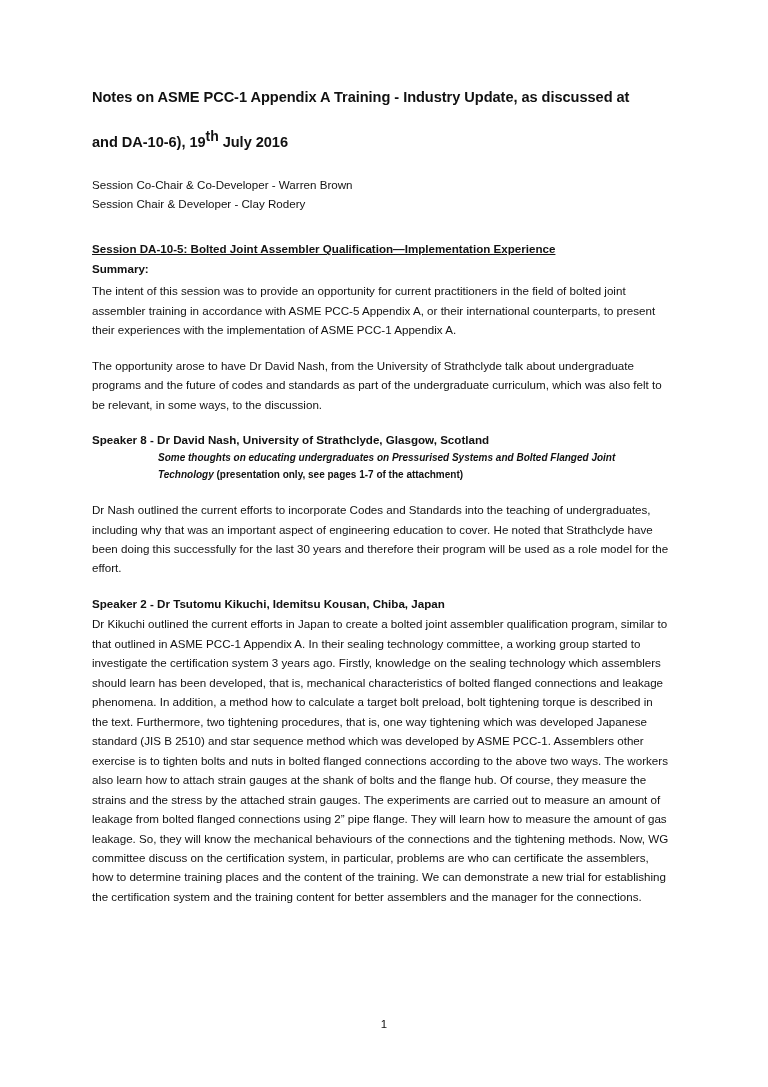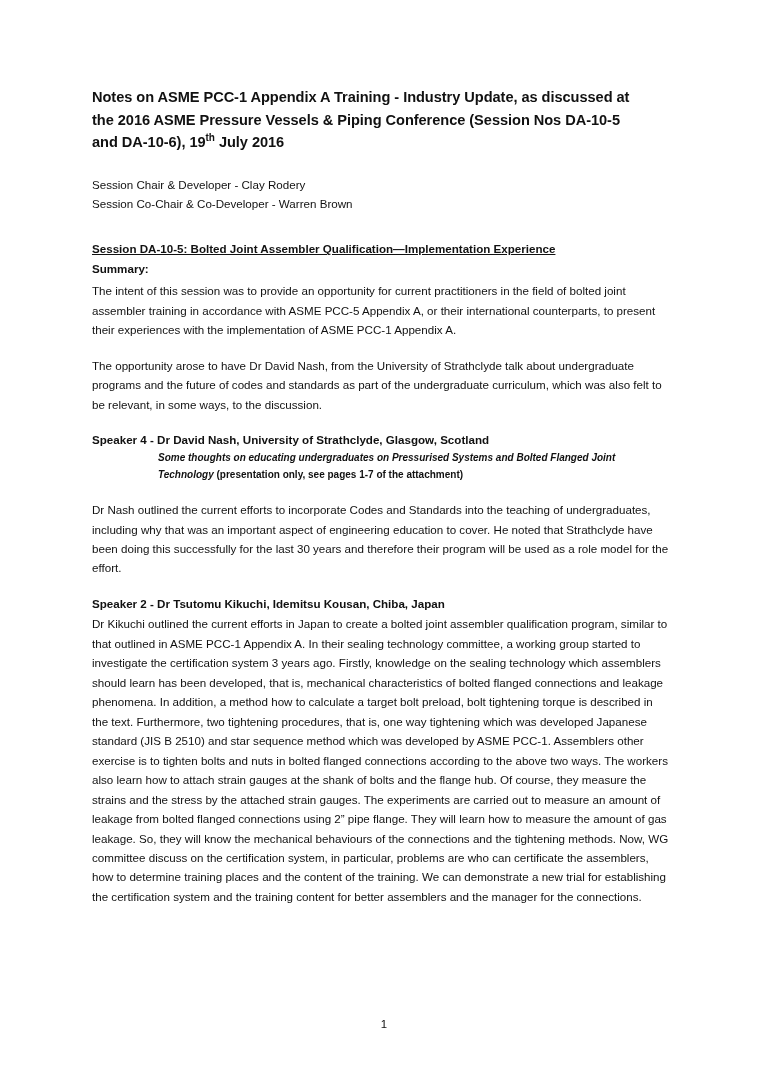--- a/index.html
+++ b/index.html
@@ -23,21 +23,21 @@
     position: relative;
   }
   .doc-title {
     font-size: 14.6px;
     font-weight: bold;
     line-height: 1.55;
     letter-spacing: -0.05px;
     margin: 0 0 22px 0;
   }
   .doc-title sup {
-    font-size: 10px;
+    font-size: 14px;
     vertical-align: super;
     line-height: 0;
   }
   .credits {
     font-size: 11.6px;
     line-height: 1.62;
     margin: 0 0 27px 0;
   }
   .credits div {
     margin: 0;
@@ -91,37 +91,37 @@
     color: #111111;
   }
 </style>
 </head>
 <body>
 
 <div class="page">
 
   <h1 class="doc-title">
     <span>Notes on ASME PCC-1 Appendix A Training - Industry Update, as discussed at</span><br>
-    <span>the 2016 ASME Pressure Vessels &amp; Piping Conference (Session Nos DA-10-5</span><br>
+    <br>
     <span>and DA-10-6), 19</span><sup>th</sup><span> July 2016</span>
   </h1>
 
   <div class="credits">
+    <div>Session Co-Chair &amp; Co-Developer - Warren Brown</div>
     <div>Session Chair &amp; Developer - Clay Rodery</div>
-    <div>Session Co-Chair &amp; Co-Developer - Warren Brown</div>
   </div>
 
   <div class="section-head">Session DA-10-5: Bolted Joint Assembler Qualification—Implementation Experience</div>
   <div class="sub-head">Summary:</div>
 
   <p class="body">The intent of this session was to provide an opportunity for current practitioners in the field of bolted joint assembler training in accordance with ASME PCC-5 Appendix A, or their international counterparts, to present their experiences with the implementation of ASME PCC-1 Appendix A.</p>
 
   <p class="body">The opportunity arose to have Dr David Nash, from the University of Strathclyde talk about undergraduate programs and the future of codes and standards as part of the undergraduate curriculum, which was also felt to be relevant, in some ways, to the discussion.</p>
 
-  <div class="speaker">Speaker 4 -  Dr David Nash, University of Strathclyde, Glasgow, Scotland</div>
+  <div class="speaker">Speaker 8 -  Dr David Nash, University of Strathclyde, Glasgow, Scotland</div>
   <div class="talk-title">
     <span class="ital">Some thoughts on educating undergraduates on Pressurised Systems and Bolted Flanged Joint Technology</span><span class="norm"> (presentation only, see pages 1-7 of the attachment)</span>
   </div>
 
   <p class="body">Dr Nash outlined the current efforts to incorporate Codes and Standards into the teaching of undergraduates, including why that was an important aspect of engineering education to cover. He noted that Strathclyde have been doing this successfully for the last 30 years and therefore their program will be used as a role model for the effort.</p>
 
   <div class="speaker">Speaker 2 - Dr Tsutomu Kikuchi, Idemitsu Kousan, Chiba, Japan</div>
 
   <p class="body">Dr Kikuchi outlined the current efforts in Japan to create a bolted joint assembler qualification program, similar to that outlined in ASME PCC-1 Appendix A. In their sealing technology committee, a working group started to investigate the certification system 3 years ago. Firstly, knowledge on the sealing technology which assemblers should learn has been developed, that is, mechanical characteristics of bolted flanged connections and leakage phenomena. In addition, a method how to calculate a target bolt preload, bolt tightening torque is described in the text. Furthermore, two tightening procedures, that is, one way tightening which was developed Japanese standard (JIS B 2510) and star sequence method which was developed by ASME PCC-1. Assemblers other exercise is to tighten bolts and nuts in bolted flanged connections according to the above two ways. The workers also learn how to attach strain gauges at the shank of bolts and the flange hub. Of course, they measure the strains and the stress by the attached strain gauges. The experiments are carried out to measure an amount of leakage from bolted flanged connections using 2” pipe flange. They will learn how to measure the amount of gas leakage. So, they will know the mechanical behaviours of the connections and the tightening methods. Now, WG committee discuss on the certification system, in particular, problems are who can certificate the assemblers, how to determine training places and the content of the training. We can demonstrate a new trial for establishing the certification system and the training content for better assemblers and the manager for the connections.</p>
 

